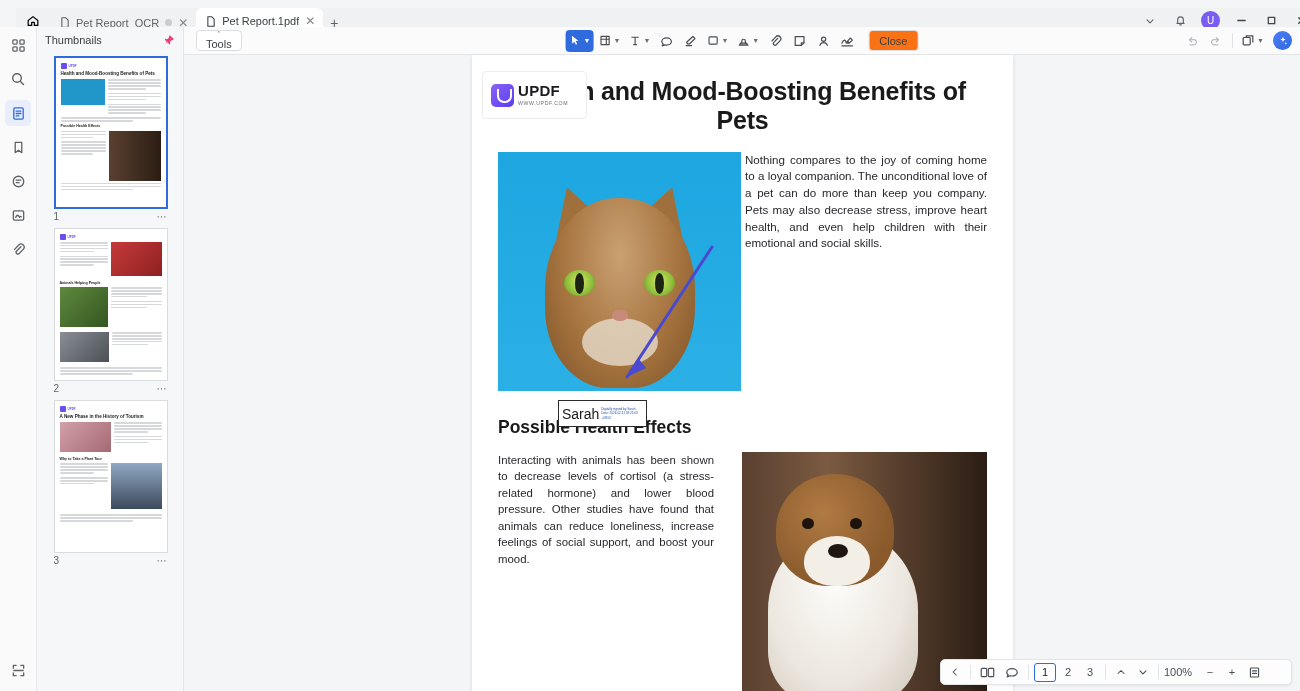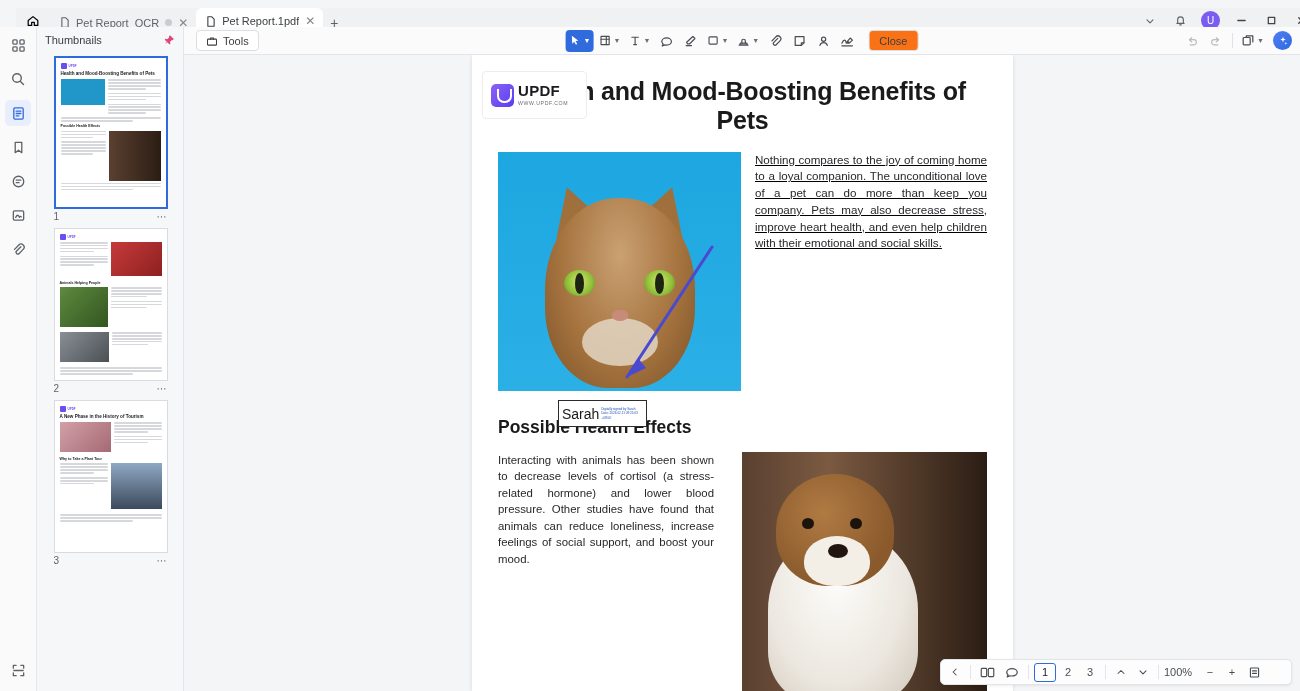--- a/index.html
+++ b/index.html
@@ -98,21 +98,21 @@
 
   
   .toolbar {
     position: absolute; top: 27px; left: 184px; width: 1116px; height: 28px;
     background: #fbfbfc; border-bottom: 1px solid #e4e5e8;
     display: flex; align-items: center;
   }
   .tools-btn {
     display: flex; align-items: center; gap: 5px; height: 21px; padding: 0 9px;
     background: #fff; border: 1px solid #dcdee1; border-radius: 4px;
-    font-size: 11px; color: #3c4043; margin-left: 12px; cursor: pointer;
+    font-size: 11px; color: #3c4043; margin-left: 12px; cursor: pointer; flex-direction: column;
   }
   .tb-center {
     position: absolute; left: 50%; transform: translateX(-50%);
     display: flex; align-items: center; gap: 2px;
   }
   .tbtn {
     height: 22px; min-width: 22px; padding: 0 3px; border-radius: 4px;
     display: flex; align-items: center; justify-content: center; gap: 2px;
     color: #4a4d52; cursor: pointer; font-size: 12px;
   }
@@ -160,21 +160,21 @@
     border: 2.4px solid #fff; border-top: none; border-radius: 0 0 7px 7px;
   }
   .doc-logo .ltext { line-height: 1; }
   .doc-logo .ltext b { font-size: 15px; color: #1b1b1f; letter-spacing: .3px; }
   .doc-logo .ltext span { display: block; font-size: 5.2px; color: #6a6d73; letter-spacing: .6px; margin-top: 2px;}
 
   .doc-title {
     text-align: center; font-size: 25px; font-weight: bold; color: #1a1a1a;
     line-height: 1.17; padding-top: 22px; margin: 0 0 16px 0; letter-spacing: -.2px;
   }
-  .two-col { display: flex; gap: 14px; text-decoration: underline; }
+  .two-col { display: flex; gap: 4px; }
   .cat-img { width: 243px; height: 239px; background: linear-gradient(#1da6e0,#2bb0e6); position: relative; overflow: hidden; flex: none;}
   .cat-img .cat-head {
     position: absolute; left: 50%; top: 46px; transform: translateX(-50%);
     width: 150px; height: 190px; border-radius: 48% 48% 42% 42%;
     background: radial-gradient(ellipse at 50% 30%, #caa173 0%, #a6743f 55%, #7d5328 100%);
   }
   .cat-img .ear { position: absolute; top: 34px; width: 0; height: 0;
     border-left: 26px solid transparent; border-right: 26px solid transparent; border-bottom: 46px solid #a0703c; }
   .cat-img .ear.l { left: 50px; transform: rotate(-18deg); }
   .cat-img .ear.r { right: 50px; transform: rotate(18deg); }

